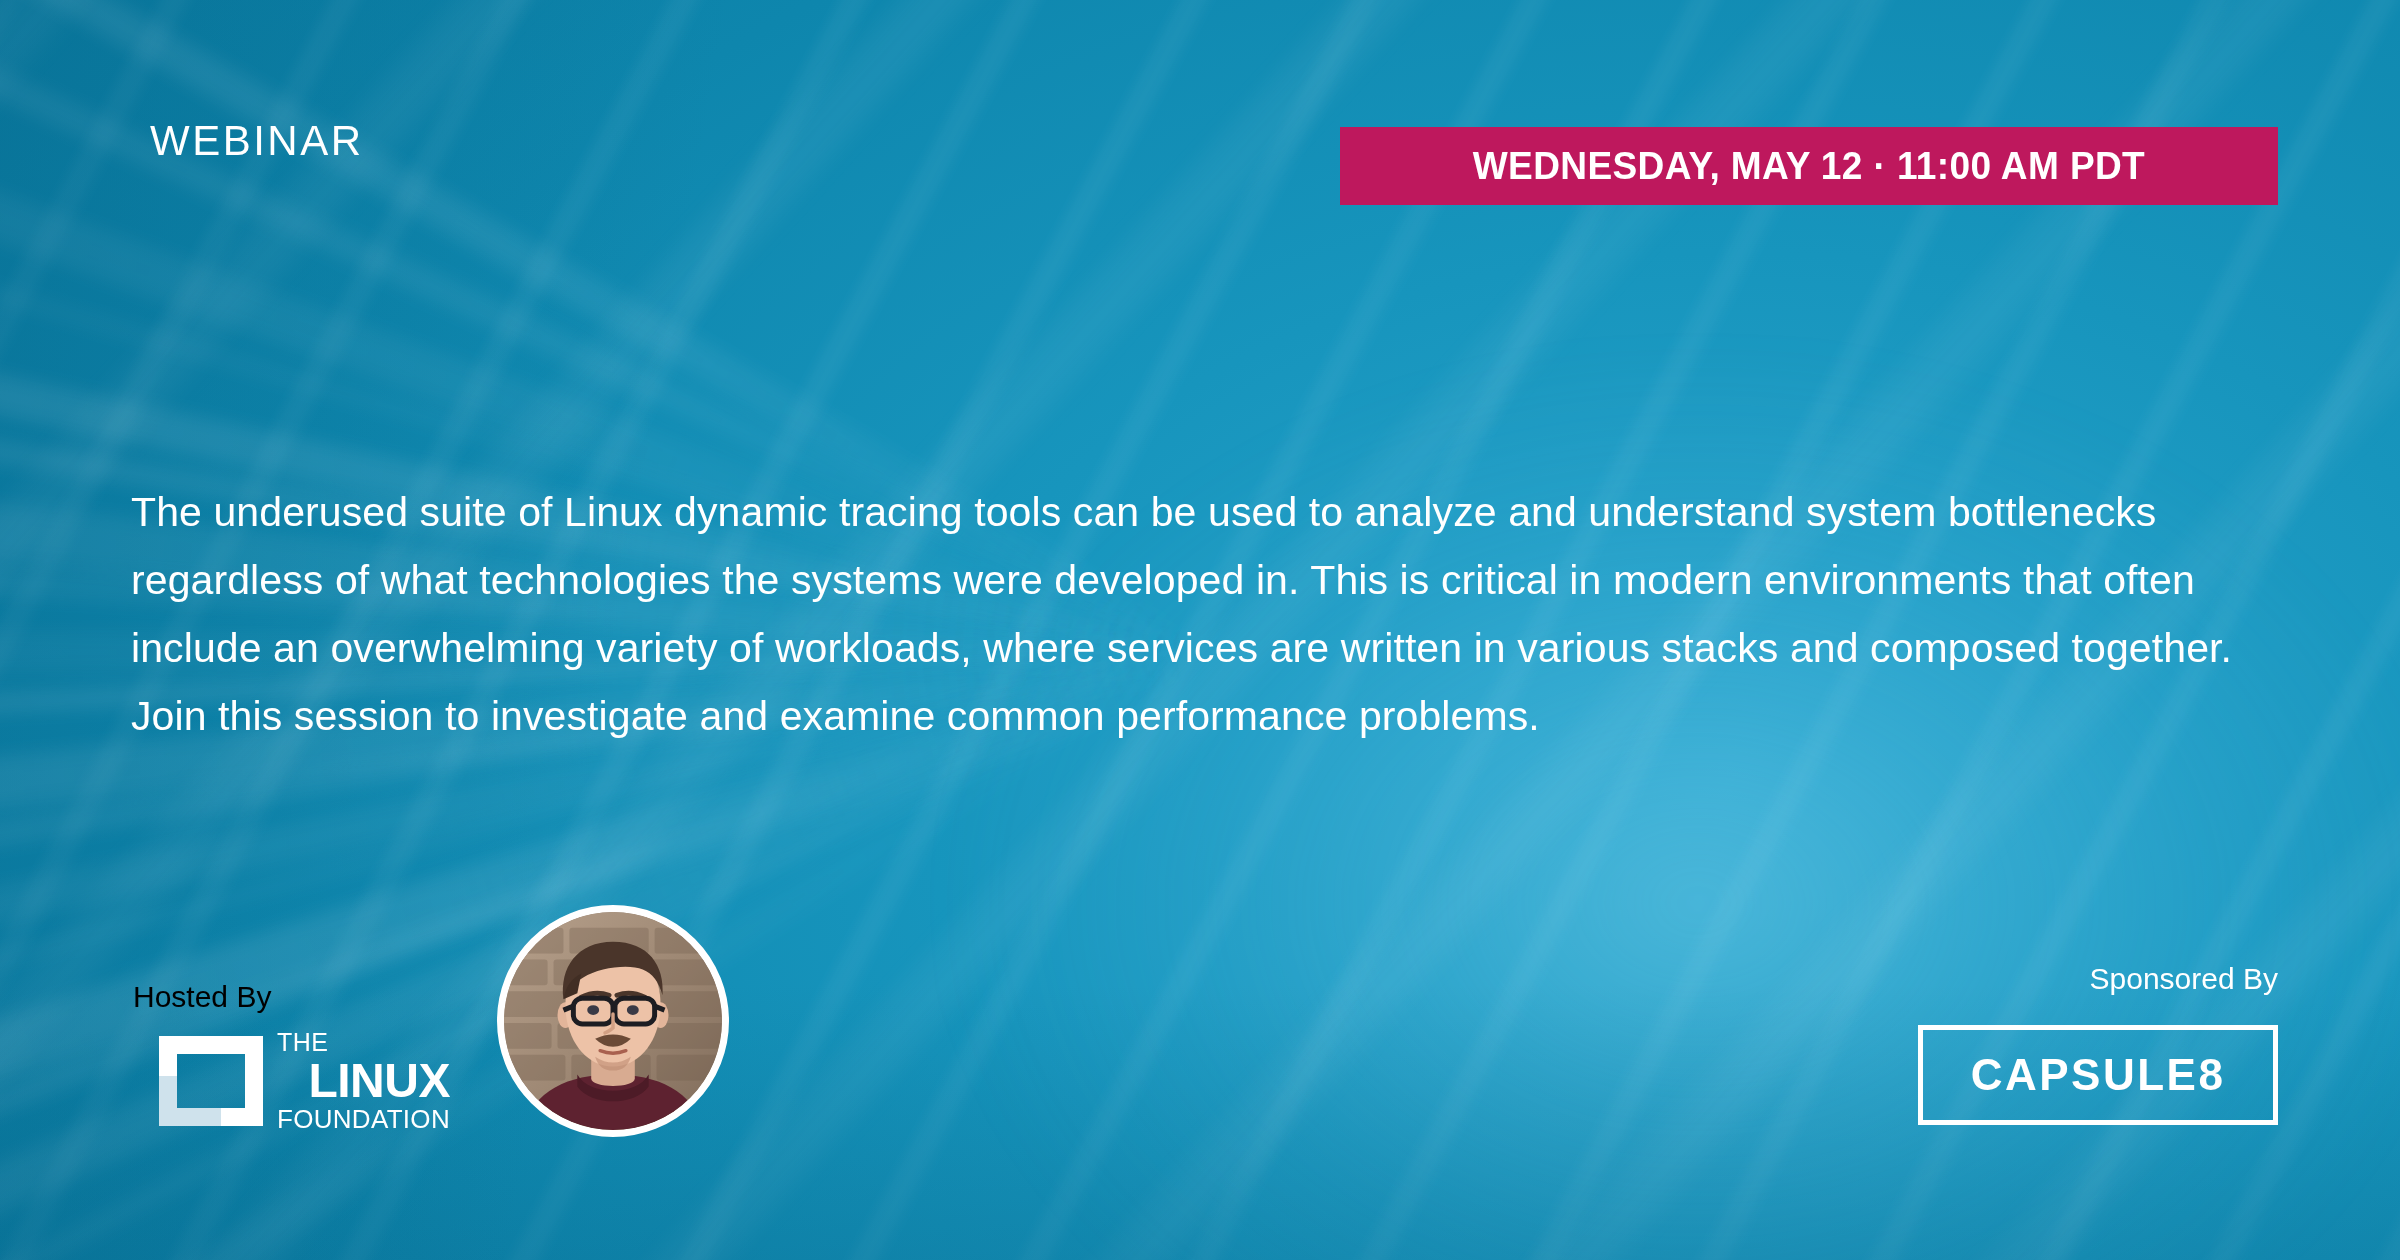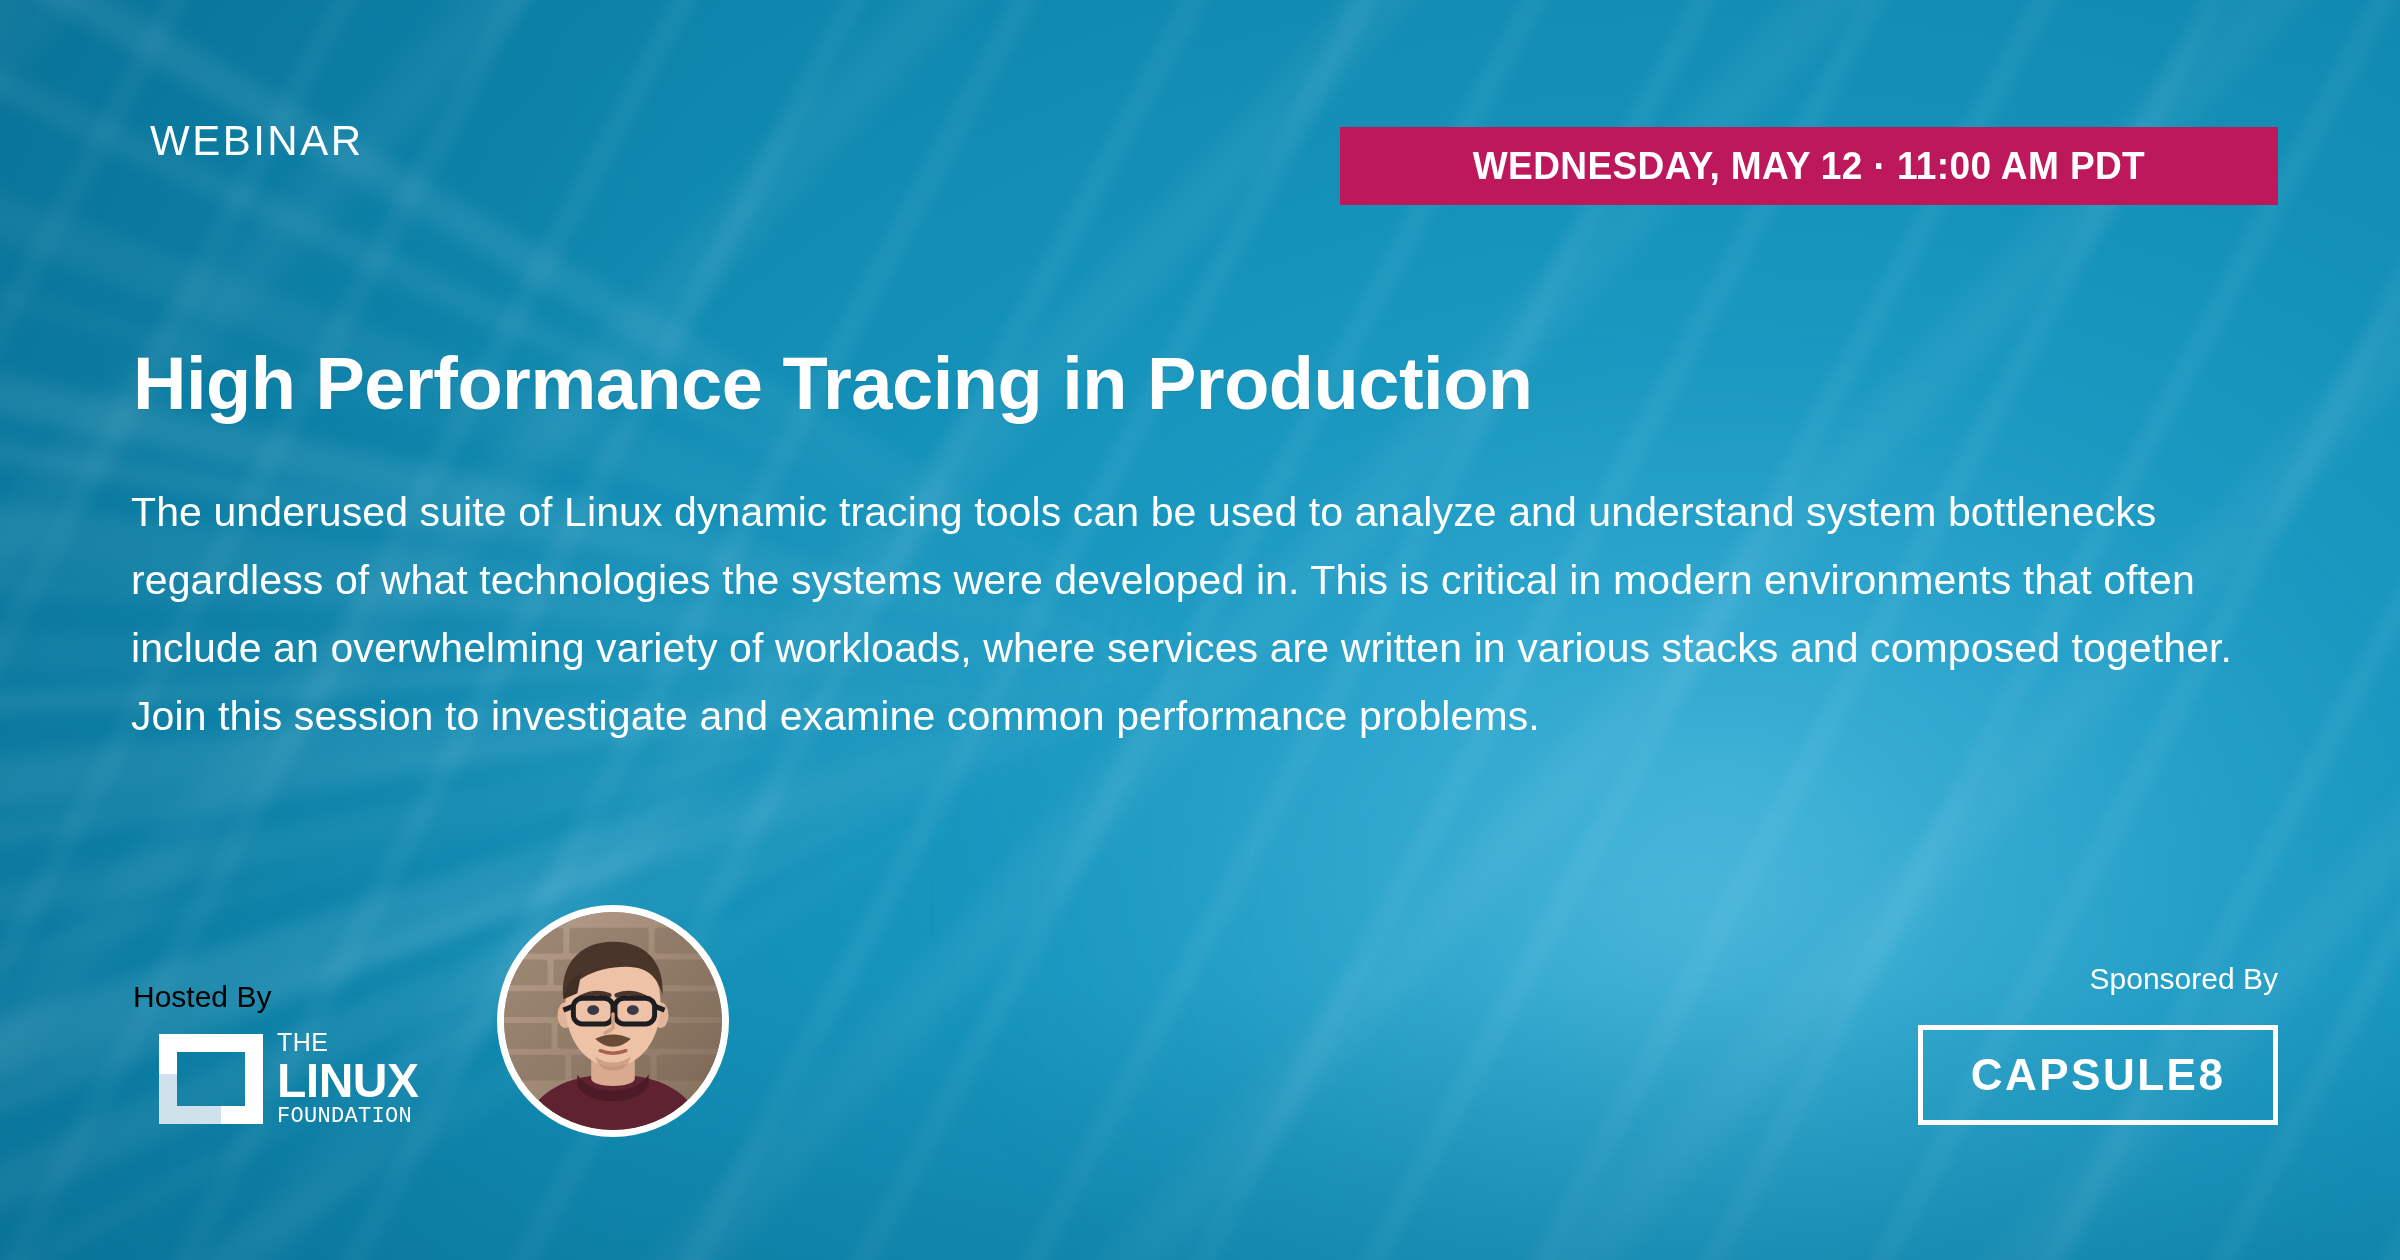--- a/index.html
+++ b/index.html
@@ -195,25 +195,24 @@
   }
   .lf-linux {
     font-size: 48px;
     font-weight: 700;
     color: #ffffff;
     letter-spacing: -0.5px;
     margin: 2px 0 1px;
     text-align: right;
   }
   .lf-foundation {
-    font-size: 22px;
+    font-size: 26px;
     font-weight: 300;
     color: #ffffff;
     letter-spacing: 0.3px;
-    font-family: Liberation Mono, monospace;
   }
 
   
   .speaker-photo {
     position: absolute;
     left: 497px;
     top: 905px;
     width: 232px;
     height: 232px;
     border-radius: 50%;
@@ -314,21 +313,20 @@
   <div class="vignette"></div>
 
   <div class="content">
 
     <div class="kicker">WEBINAR</div>
 
     <div class="date-badge">
       <span class="date-badge-text">WEDNESDAY, MAY 12 · 11:00 AM PDT</span>
     </div>
 
-    <h1 class="title">High Performance Tracing in Production</h1>
 
     <p class="description">The underused suite of Linux dynamic tracing tools can be used to analyze and understand system bottlenecks regardless of what technologies the systems were developed in. This is critical in modern environments that often include an overwhelming variety of workloads, where services are written in various stacks and composed together. Join this session to investigate and examine common performance problems.</p>
 
     <div class="hosted-block">
       <div class="hosted-label">Hosted By</div>
       <div class="lf-logo">
         <span class="lf-mark">
           <svg class="photo-svg" viewBox="0 0 104 90" xmlns="http://www.w3.org/2000/svg">
 
             <path d="M0 0 H104 V90 H62 V72 H86 V18 H18 V40 H0 Z" fill="#ffffff"></path>

